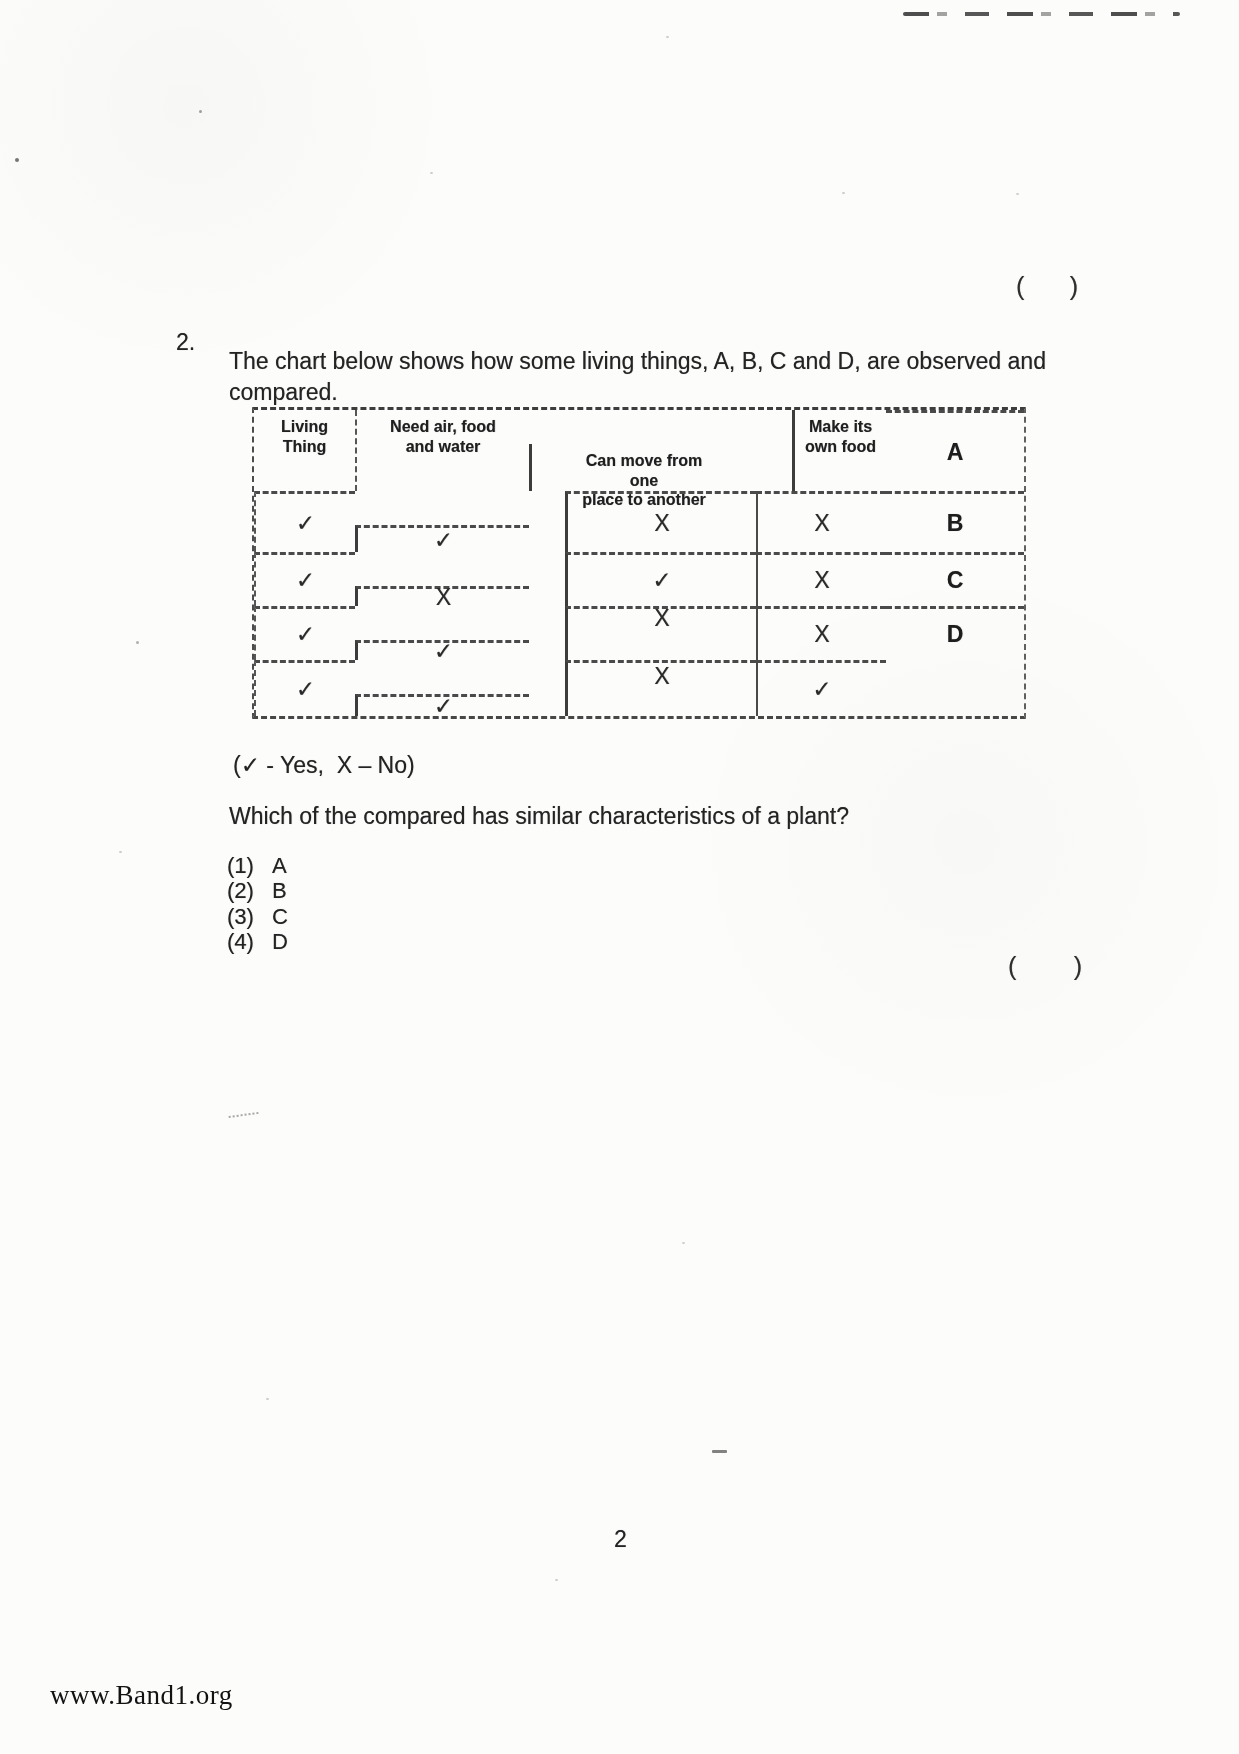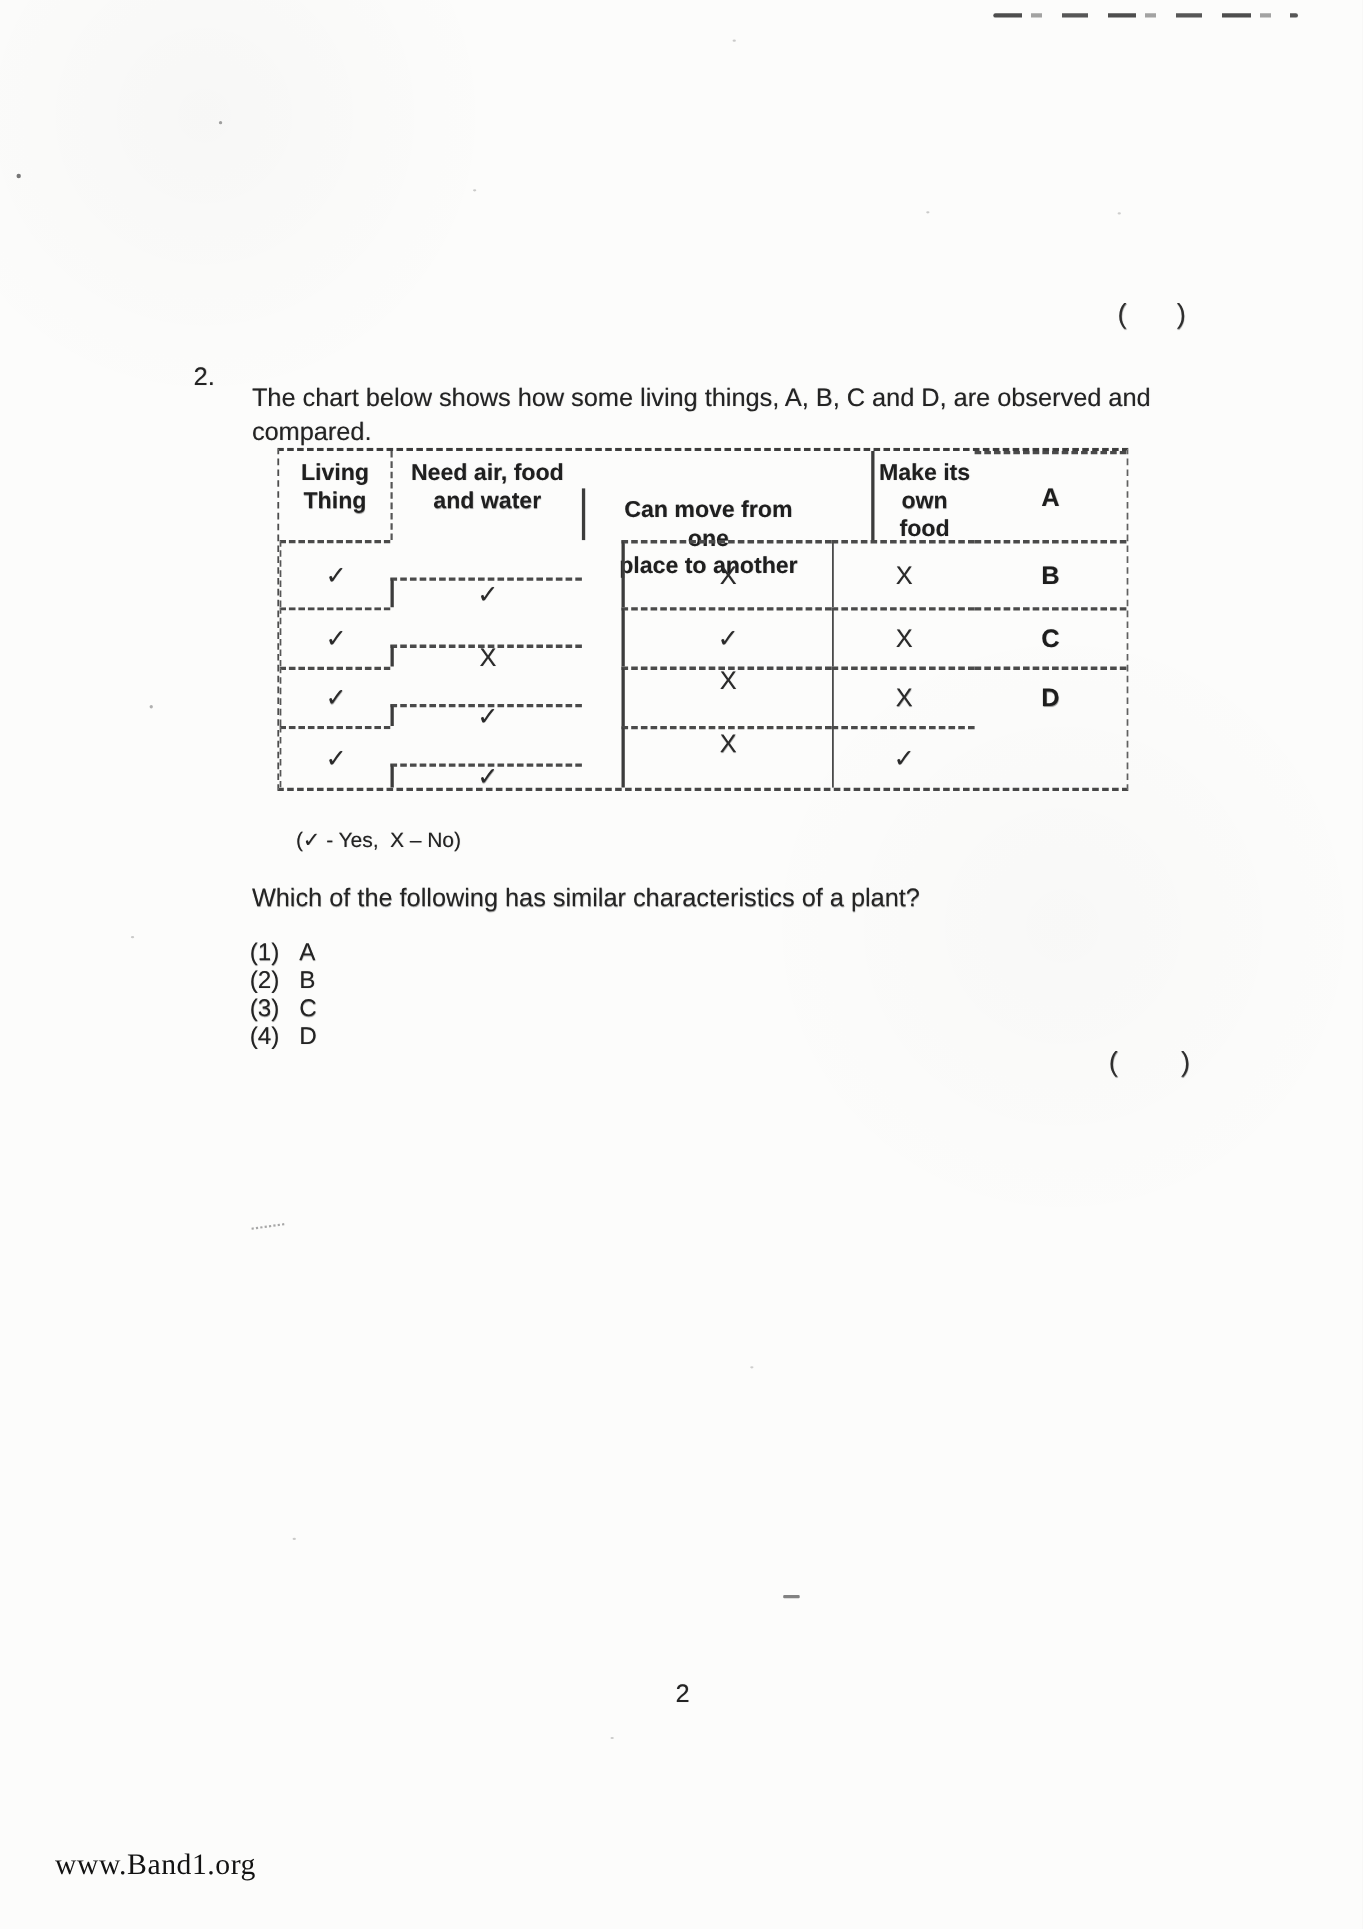--- a/index.html
+++ b/index.html
@@ -52,35 +52,35 @@
     grid-template-columns:101px 174px 227px 130px 138px;
     grid-template-rows:81px 61px 54px 54px 56px;
     border-top:3px dashed #3d3d3d;
     border-left:2px dashed #4c4c4c;
     border-right:2px dashed #606060;
     border-bottom:3px dashed #474747;
     box-sizing:content-box;
   }
   .cell{display:flex;align-items:center;justify-content:center;text-align:center;}
   .cell.head{
-    font-weight:700;font-size:21px;line-height:1.22;white-space:pre-line;
+    font-weight:700;font-size:16px;line-height:1.22;white-space:pre-line;
     align-items:flex-start;padding-top:7px;box-sizing:border-box;color:#1f1f1f;
   }
   .cell.c2{border-left:2px dashed #565656;}
   .cell.c3{border-left:3px solid #3c3c3c;margin-top:34px;}
   .cell.c4{border-left:3px solid #3c3c3c;margin-left:36px;}
   .cell.c5{border-left:2.5px solid #4a4a4a;}
   .cell.bt{border-top:3px dashed #4a4a4a;}
   .cell.lbl{font-weight:700;font-size:23px;color:#1d1d1d;}
   .cell.mk{font-size:23px;font-weight:500;color:#2a2a2a;}
   .cell.raise1 span{transform:translateY(-16px);display:inline-block;}
   .cell.raise2 span{transform:translateY(-13px);display:inline-block;}
 
   
-  .legend{position:absolute;left:233px;top:752px;font-size:19px;white-space:pre;margin-left:36px;}
+  .legend{position:absolute;left:233px;top:752px;font-size:23px;white-space:pre;}
   .prompt{position:absolute;left:229px;top:803px;font-size:23px;}
   .options{position:absolute;left:227px;top:853px;font-size:22px;}
   .opt{display:flex;height:25.5px;align-items:center;}
   .optnum{width:45px;}
   .optlbl{font-weight:500;}
 
   
   .pageno{position:absolute;left:614px;top:1526px;font-size:23px;}
   .footer{
     position:absolute;left:50px;top:1680px;
@@ -157,21 +157,21 @@
     <div class="cell mk c2 bt">✓</div>
     <div class="cell mk c3 bt">✓</div>
     <div class="cell mk c4 bt raise2">
         <span>X</span>
       </div>
     <div class="cell mk c5 bt">✓</div>
   </div>
 
   <div class="legend">(✓ - Yes,  X – No)</div>
 
-  <div class="prompt">Which of the following has similar characteristics of a plant?</div>
+  <div class="prompt">Which of the compared has similar characteristics of a plant?</div>
 
   <div class="options">
     <div class="opt">
       <span class="optnum">(1)</span>
       <span class="optlbl">A</span>
     </div>
     <div class="opt">
       <span class="optnum">(2)</span>
       <span class="optlbl">B</span>
     </div>

